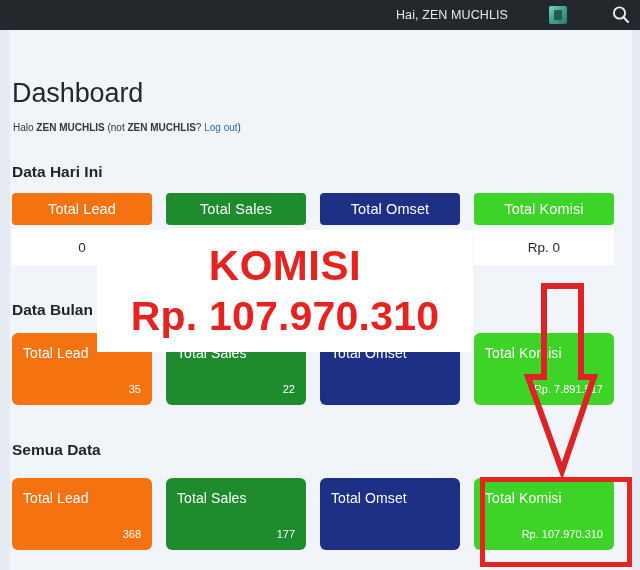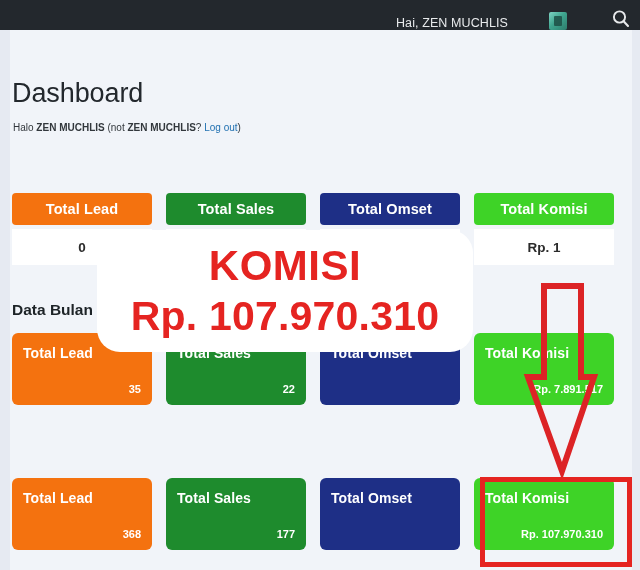--- a/index.html
+++ b/index.html
@@ -22,21 +22,21 @@
   }
 
   
   #adminbar {
     position: absolute;
     left: 0; top: 0;
     width: 640px;
     height: 30px;
     background: #23282d;
     display: flex;
-    align-items: flex-end;
+    align-items: center;
     justify-content: flex-end;
     box-sizing: border-box;
     padding-right: 8px;
     gap: 34px;
   }
   #howdy {
     color: #e8eaec;
     font-size: 12.5px;
     letter-spacing: 0.1px;
     white-space: nowrap;
@@ -136,21 +136,20 @@
     display: flex;
     gap: 14px;
   }
   #row1 { top: 163px; }
   #row2 { top: 303px; }
   #row3 { top: 448px; }
 
   .card {
     width: 140px;
     flex: none;
-    font-weight: bold;
   }
 
   
   .card-split .card-head {
     height: 32px;
     border-radius: 4px;
     display: flex;
     align-items: center;
     justify-content: center;
     color: #ffffff;
@@ -195,21 +194,20 @@
     position: absolute;
     left: 97px; top: 230px;
     width: 376px;
     height: 122px;
     background: #ffffff;
     display: flex;
     flex-direction: column;
     align-items: center;
     justify-content: center;
     z-index: 30;
-    border-radius: 23px;
   }
   #komisi-word {
     color: #e52421;
     font-weight: 700;
     font-size: 42px;
     letter-spacing: 0.5px;
     line-height: 1;
     margin-bottom: 9px;
   }
   #komisi-amount {
@@ -260,37 +258,38 @@
     <div id="rightrail"></div>
 
     <div id="content">
 
       <h1 id="title">Dashboard</h1>
 
       <div id="halo">
         <span>Halo </span><b>ZEN MUCHLIS</b><span> (not </span><b>ZEN MUCHLIS</b><span>? </span><a href="#">Log out</a><span>)</span>
       </div>
 
+      <div class="section-title" id="sec-hari">Data Hari Ini</div>
 
       <div class="row" id="row1">
         <div class="card card-split">
           <div class="card-head" style="background:#F4720F">Total Lead</div>
           <div class="card-body">0</div>
         </div>
         <div class="card card-split">
           <div class="card-head" style="background:#1E8B2D">Total Sales</div>
           <div class="card-body"></div>
         </div>
         <div class="card card-split">
           <div class="card-head" style="background:#1E2F86">Total Omset</div>
           <div class="card-body"></div>
         </div>
         <div class="card card-split">
           <div class="card-head" style="background:#3ED327">Total Komisi</div>
-          <div class="card-body">Rp. 1</div>
+          <div class="card-body">Rp. 0</div>
         </div>
       </div>
 
       <div class="section-title" id="sec-bulan">Data Bulan</div>
 
       <div class="row" id="row2">
         <div class="card card-solid" style="background:#F4720F">
           <div class="c-label">Total Lead</div>
           <div class="c-value">35</div>
         </div>
@@ -300,20 +299,21 @@
         </div>
         <div class="card card-solid" style="background:#1E2F86">
           <div class="c-label">Total Omset</div>
         </div>
         <div class="card card-solid" style="background:#3ED327">
           <div class="c-label">Total Komisi</div>
           <div class="c-value">Rp. 7.891.517</div>
         </div>
       </div>
 
+      <div class="section-title" id="sec-semua">Semua Data</div>
 
       <div class="row" id="row3">
         <div class="card card-solid" style="background:#F4720F">
           <div class="c-label">Total Lead</div>
           <div class="c-value">368</div>
         </div>
         <div class="card card-solid" style="background:#1E8B2D">
           <div class="c-label">Total Sales</div>
           <div class="c-value">177</div>
         </div>

